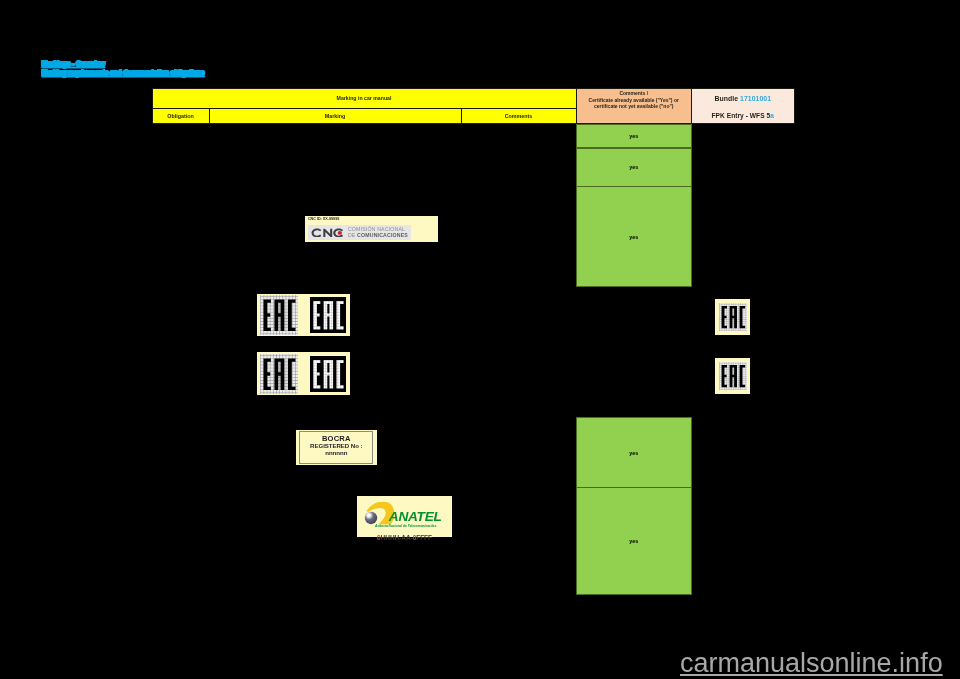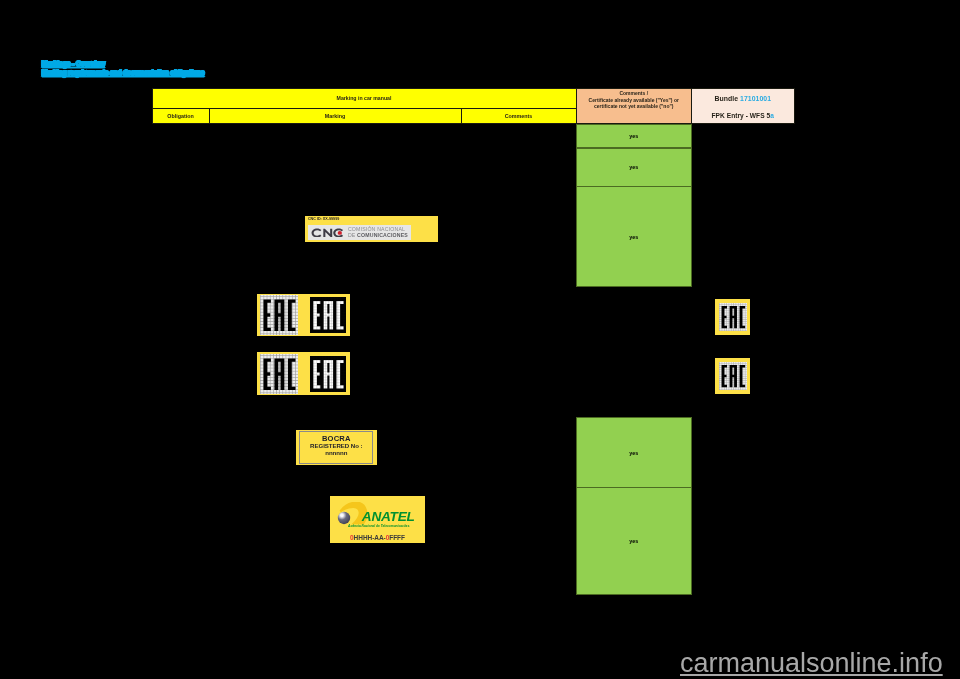--- a/index.html
+++ b/index.html
@@ -39,21 +39,21 @@
   #h-bundle .bl2{font-size:6.6px;letter-spacing:0.05px;}
   .blue{color:#29ABE2;}
 
   
   .gcell{position:absolute;box-sizing:border-box;background:#92D050;
          border:0.55px solid #4c6b22;display:flex;align-items:flex-start;
          justify-content:center;color:#000;font-size:5.4px;font-weight:bold;}
   .gcell span{display:block;}
 
   
-  .panel{position:absolute;background:#fde047;}
+  .panel{position:absolute;background:#fef9c3;}
 
   
   #cnc-id{position:absolute;left:2.9px;top:1.4px;font-size:3.7px;font-weight:bold;
           color:#231f20;letter-spacing:0.0px;}
   #cnc-logo{position:absolute;left:3.2px;top:9.1px;width:103px;height:15.7px;
             background:#e6e6e6;display:flex;align-items:center;white-space:nowrap;}
   #cnc-logo svg{margin-left:2.9px;margin-top:0.3px;flex:none;}
   #cnc-words{margin-left:3.3px;color:#8b8b8e;line-height:1.25;white-space:nowrap;}
   .cw1{font-size:5.2px;letter-spacing:0.18px;}
   .cw2{font-size:5.2px;letter-spacing:0.18px;}
@@ -201,21 +201,21 @@
 </div>
 
 <div class="panel" id="bocra-panel" style="left:296px;top:430px;width:81px;height:35px;">
   <div id="bocra-box">
     <div class="b1">BOCRA</div>
     <div class="b2">REGISTERED No :</div>
     <div class="b3">nnnnnn</div>
   </div>
 </div>
 
-<div class="panel" id="anatel-panel" style="left:330px;top:496px;width:95px;height:47px;">
+<div class="panel" id="anatel-panel" style="left:357px;top:496px;width:95px;height:41px;">
   <div id="anatel-logo">
     <svg viewBox="0 0 318 100" width="82" height="25.8">
       <defs>
         <radialGradient id="anatelBall" cx="0.33" cy="0.28" r="0.82">
           <stop offset="0" stop-color="#ffffff"></stop>
           <stop offset="0.14" stop-color="#f6f6fa"></stop>
           <stop offset="0.45" stop-color="#6a6a7e"></stop>
           <stop offset="1" stop-color="#3c3c4c"></stop>
         </radialGradient>
       </defs>

